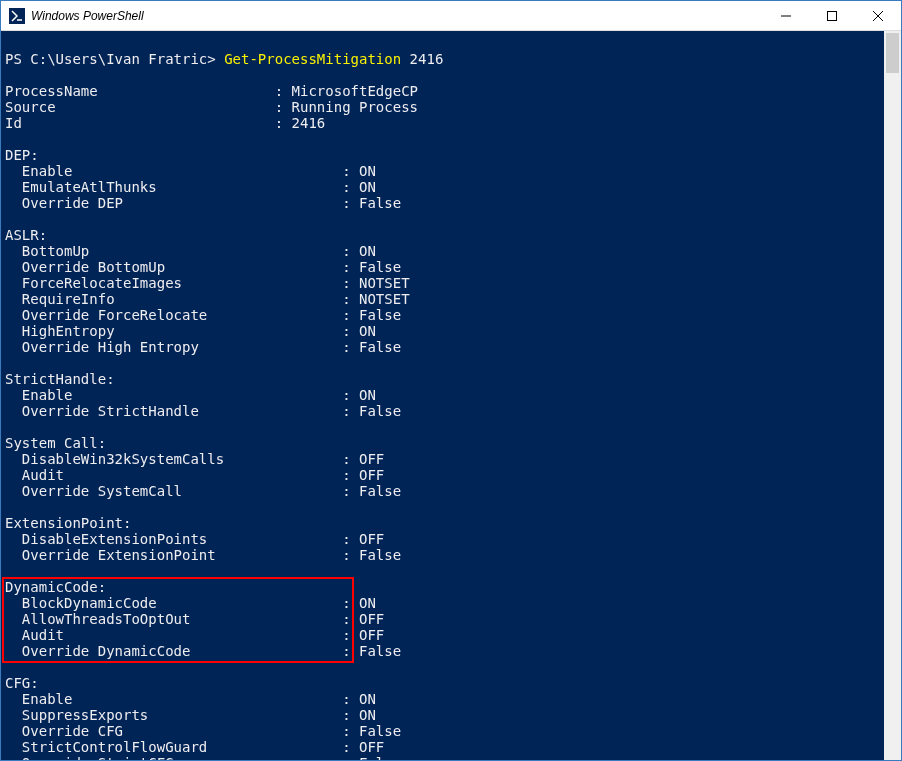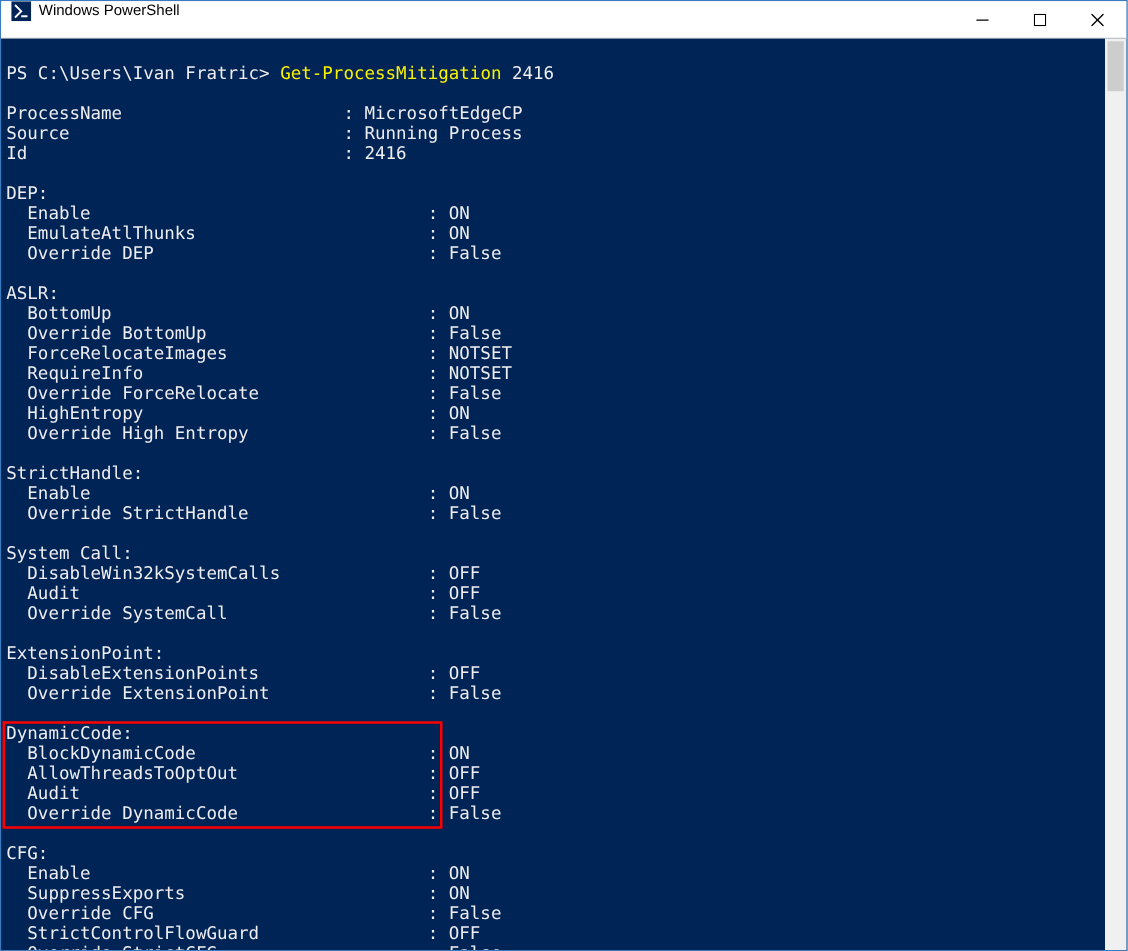--- a/index.html
+++ b/index.html
@@ -17,23 +17,24 @@
     height: 761px;
     background: #fff;
     border: 1px solid #3a7bbf;
     display: flex;
     flex-direction: column;
   }
   .titlebar {
     height: 30px;
     background: #fff;
     display: flex;
-    align-items: flex-start;
+    align-items: center;
     border-bottom: 1px solid #ddd;
     flex: 0 0 auto;
+    font-style: italic;
   }
   .titlebar-icon {
     width: 16px;
     height: 16px;
     margin: 0 6px 0 8px;
     display: inline-flex;
     align-items: center;
     justify-content: center;
   }
   .titlebar-title {

